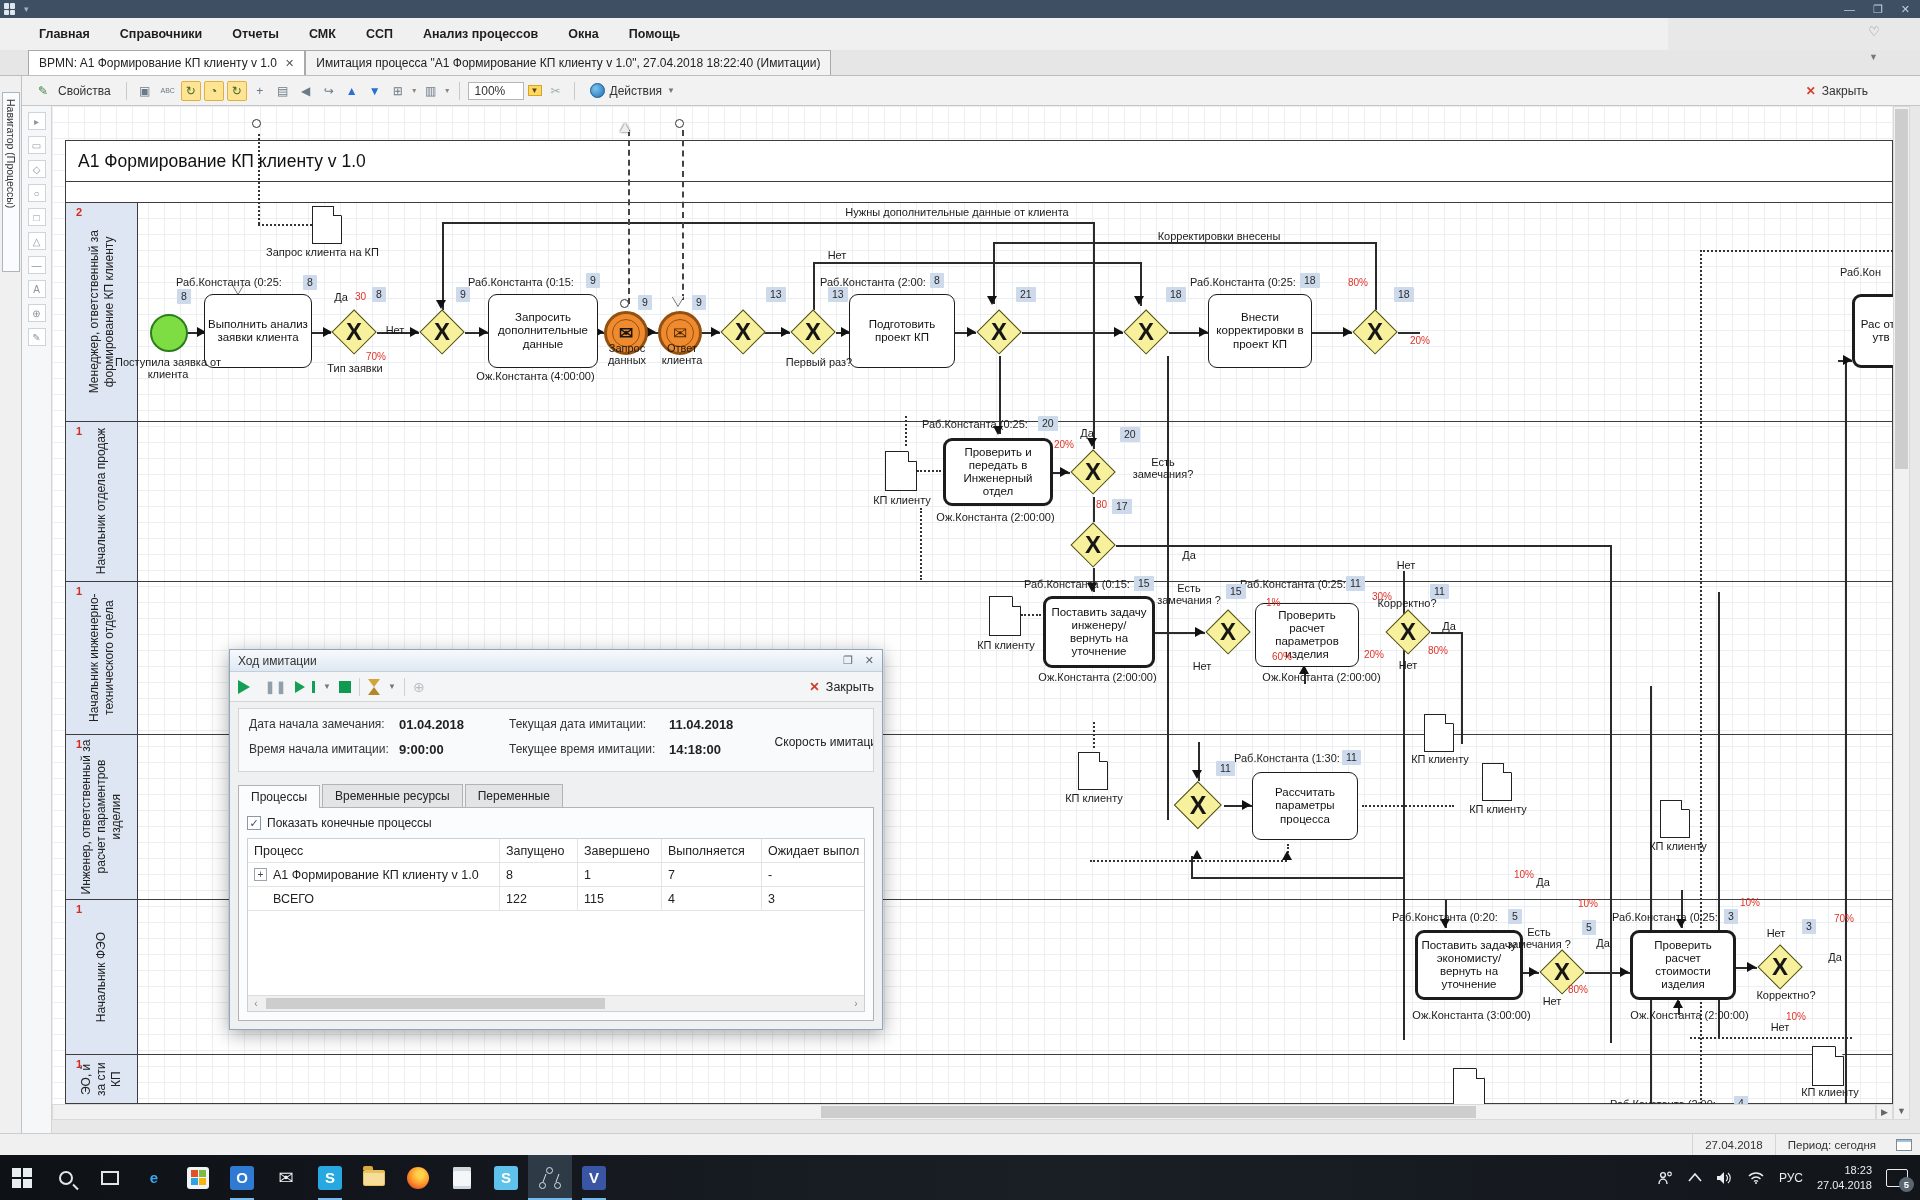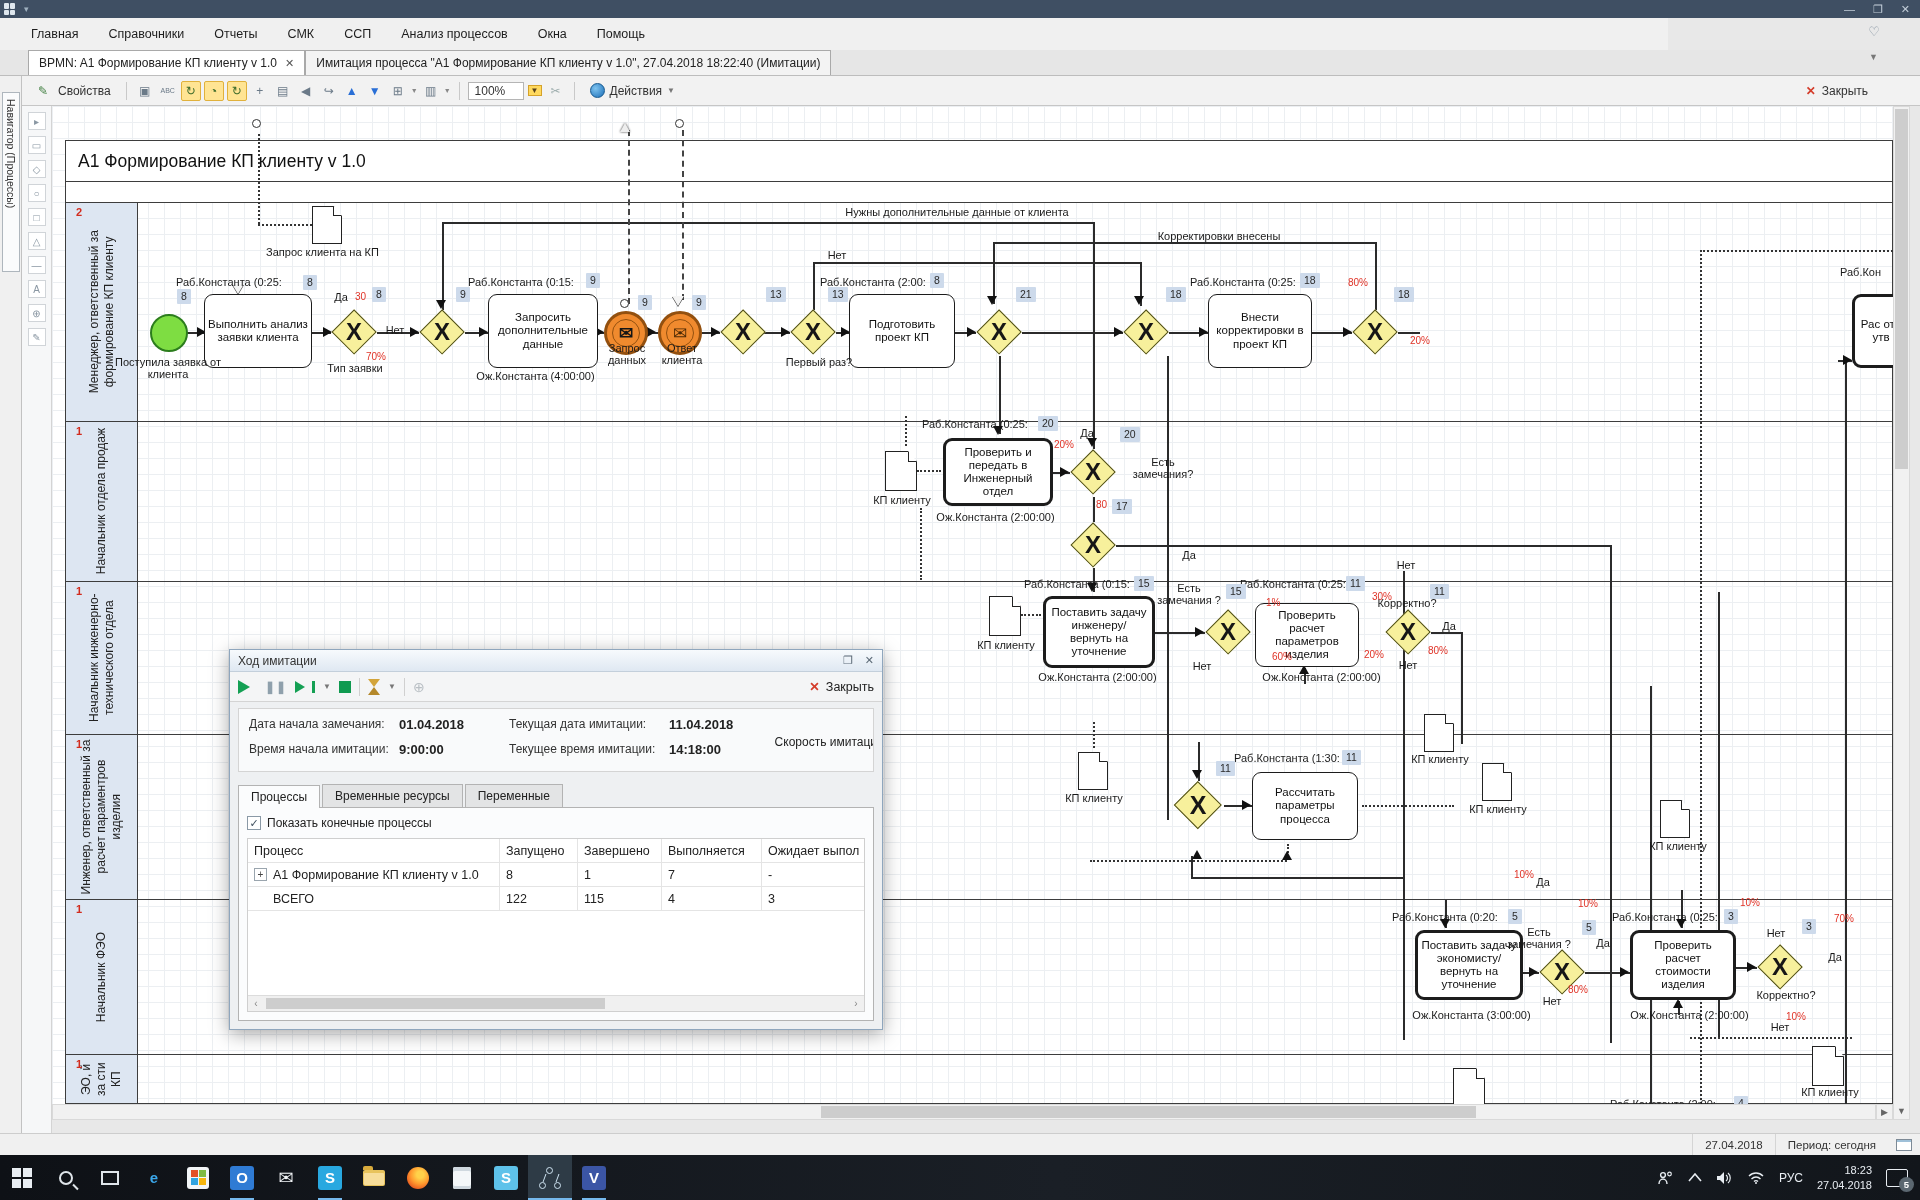--- a/index.html
+++ b/index.html
@@ -9,21 +9,21 @@
   
   #titlebar { position:absolute; left:0; top:0; width:1920px; height:18px;
     background:#3f4f63; color:#aebbc9; font-size:11px; display:flex; align-items:center; }
   #titlebar .appico { width:14px; height:12px; margin:0 6px 0 4px; display:inline-grid;
     grid-template-columns:5px 5px; grid-gap:1px; }
   #titlebar .appico i { background:#dfe7ee; border-radius:1px; }
   #titlebar .qa { color:#9fb0bf; margin-right:10px; font-size:9px; }
   #titlebar .t { position:absolute; left:0; right:0; text-align:center; pointer-events:none; }
   #titlebar .wbtns { margin-left:auto; display:flex; gap:18px; padding-right:10px; color:#c3ced9; font-size:11px; z-index:2;}
   #menubar { position:absolute; left:0; top:18px; width:1668px; height:32px; background:#f0f0f0;
-    display:flex; align-items:center; padding-left:16px; font-size:12.5px; color:#1d1d1d; }
+    display:flex; align-items:center; padding-left:24px; font-size:12.5px; color:#1d1d1d;font-weight:bold; }
   #menubar span { padding:5px 15px; cursor:default; }
   #tabbar { position:absolute; left:0; top:50px; width:1920px; height:26px; background:#e6e6e6;
     border-bottom:1px solid #bdbdbd; display:flex; align-items:flex-end; padding-left:28px; font-size:12px; }
   .tab { height:25px; display:flex; align-items:center; gap:8px; padding:0 10px; border:1px solid #a9a9a9;
     border-bottom:none; background:#fff; color:#222; white-space:nowrap; }
   .tab.second { background:#f3f3f3; }
   .tab .x { color:#555; font-size:11px; }
   #toolbar { position:absolute; left:0; top:76px; width:1920px; height:30px; background:#f2f2f2;
     border-bottom:1px solid #c6c6c6; display:flex; align-items:center; padding-left:26px; font-size:12px; color:#333; gap:4px;}
   #toolbar .btn { display:flex; align-items:center; gap:5px; padding:2px 7px; }

